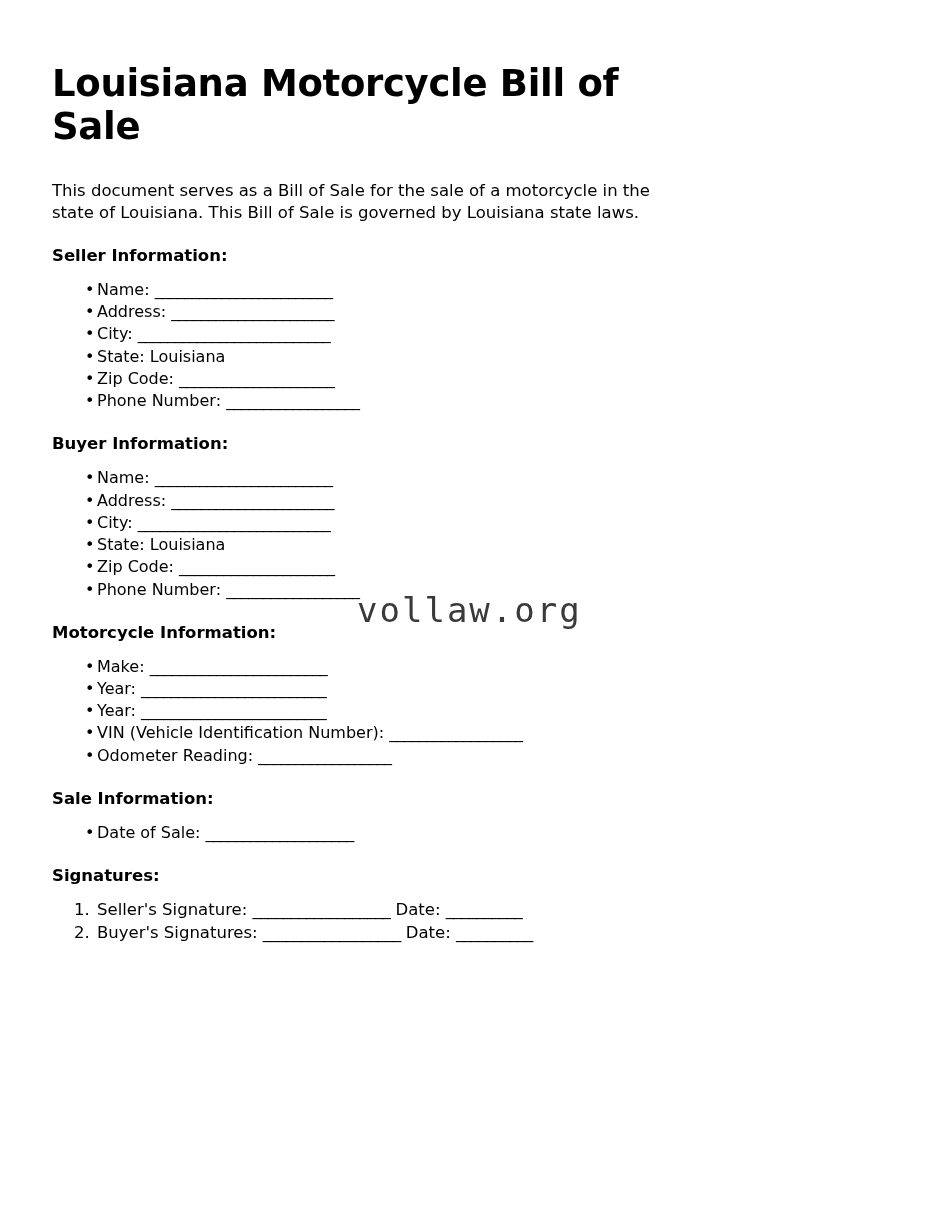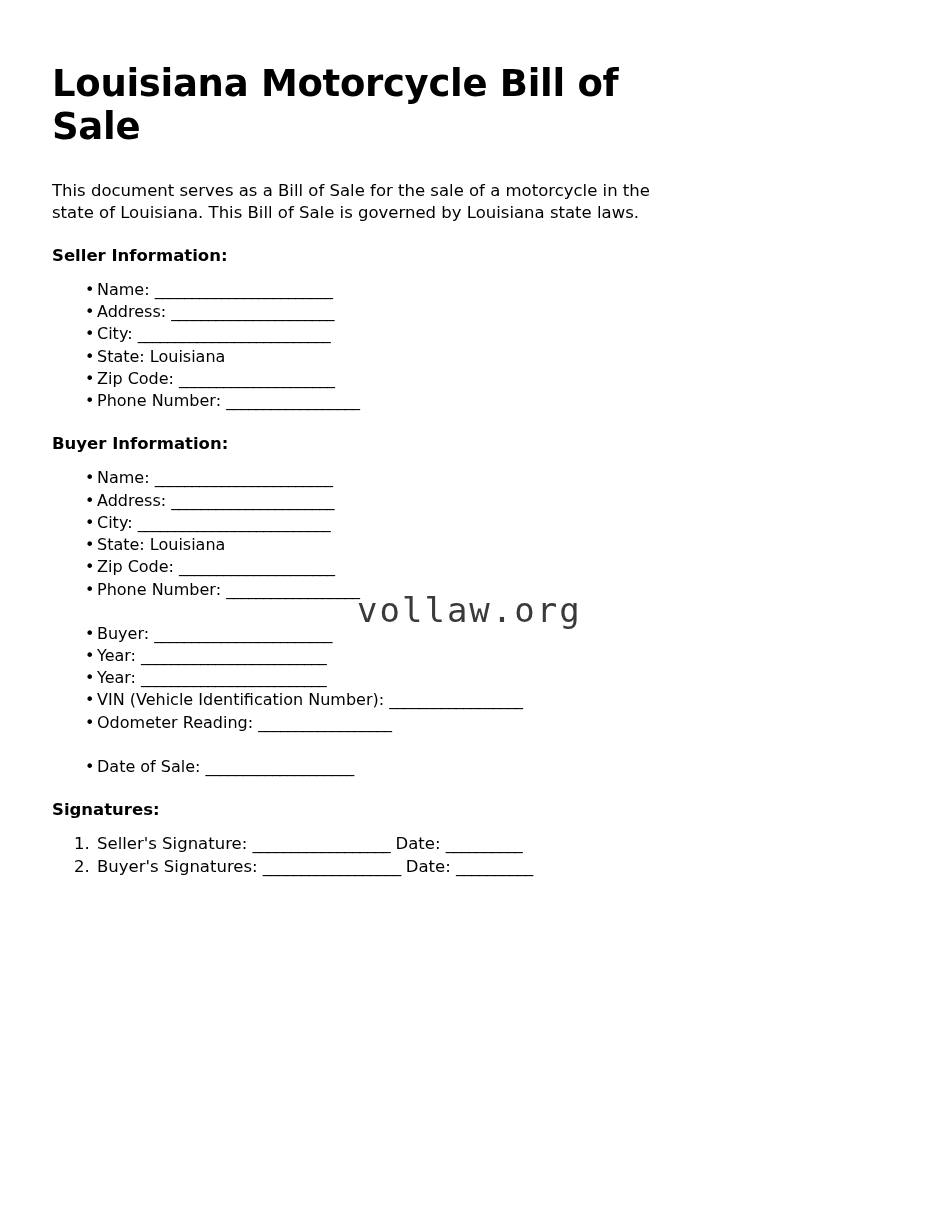--- a/index.html
+++ b/index.html
@@ -120,28 +120,30 @@
   <h2 class="section-heading">Buyer Information:</h2>
   <ul class="fields">
     <li><span>Name: </span><span class="blank">________________________</span></li>
     <li><span>Address: </span><span class="blank">______________________</span></li>
     <li><span>City: </span><span class="blank">__________________________</span></li>
     <li><span>State: Louisiana</span><span class="blank"></span></li>
     <li><span>Zip Code: </span><span class="blank">_____________________</span></li>
     <li><span>Phone Number: </span><span class="blank">__________________</span></li>
   </ul>
 
+  <h2 class="section-heading">Motorcycle Information:</h2>
   <ul class="fields">
-    <li><span>Buyer: </span><span class="blank">________________________</span></li>
+    <li><span>Make: </span><span class="blank">________________________</span></li>
     <li><span>Year: </span><span class="blank">_________________________</span></li>
     <li><span>Year: </span><span class="blank">_________________________</span></li>
     <li><span>VIN (Vehicle Identification Number): </span><span class="blank">__________________</span></li>
     <li><span>Odometer Reading: </span><span class="blank">__________________</span></li>
   </ul>
 
+  <h2 class="section-heading">Sale Information:</h2>
   <ul class="fields">
     <li><span>Date of Sale: </span><span class="blank">____________________</span></li>
   </ul>
 
 
   <h2 class="section-heading">Signatures:</h2>
   <ol class="signatures">
     <li><span>Seller's Signature: </span><span class="blank">__________________</span><span> Date: </span><span class="blank">__________</span></li>
     <li><span>Buyer's Signatures: </span><span class="blank">__________________</span><span> Date: </span><span class="blank">__________</span></li>
   </ol>

